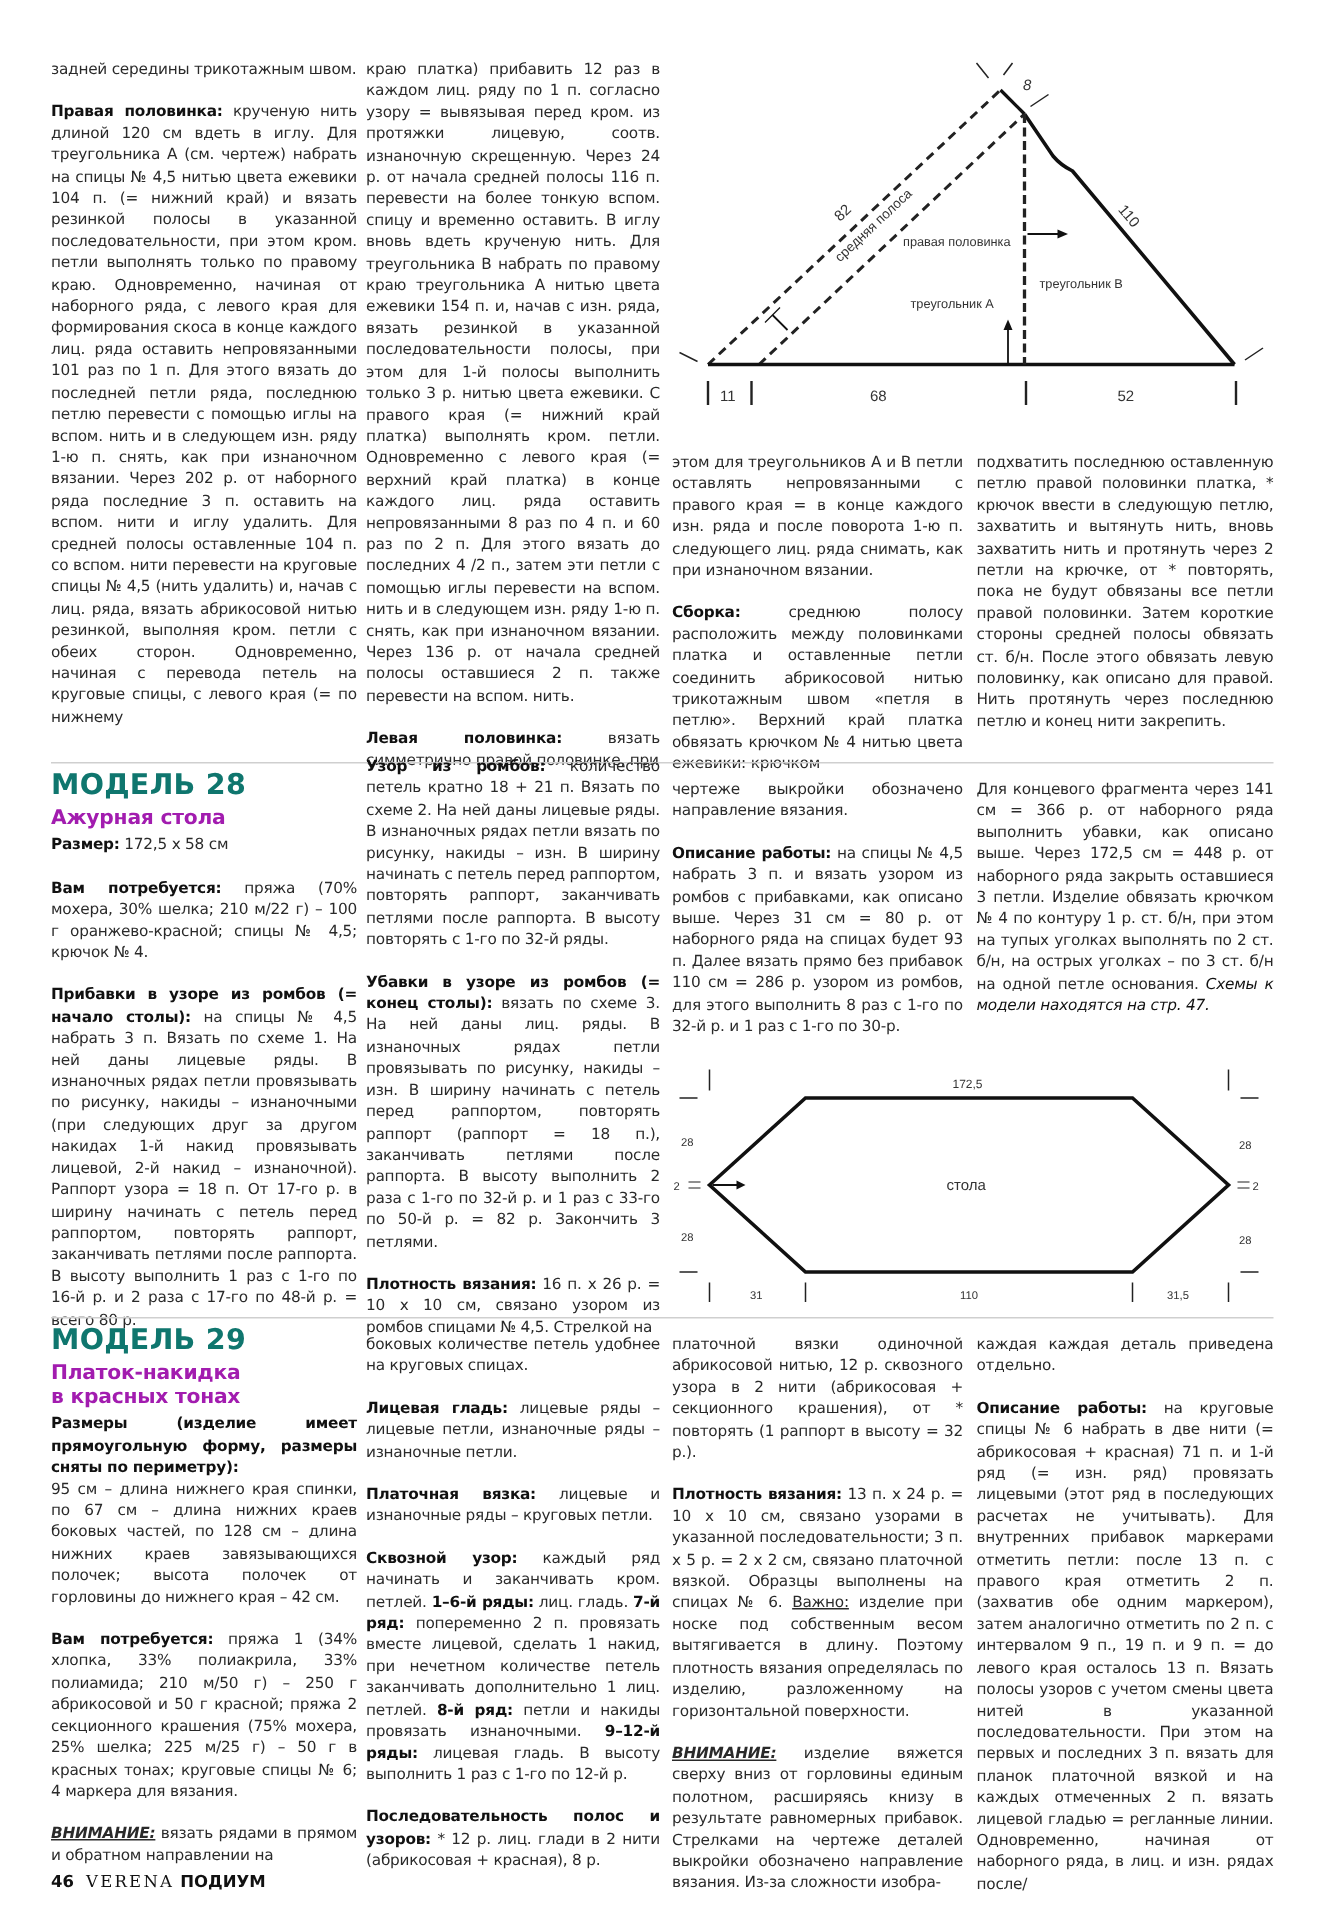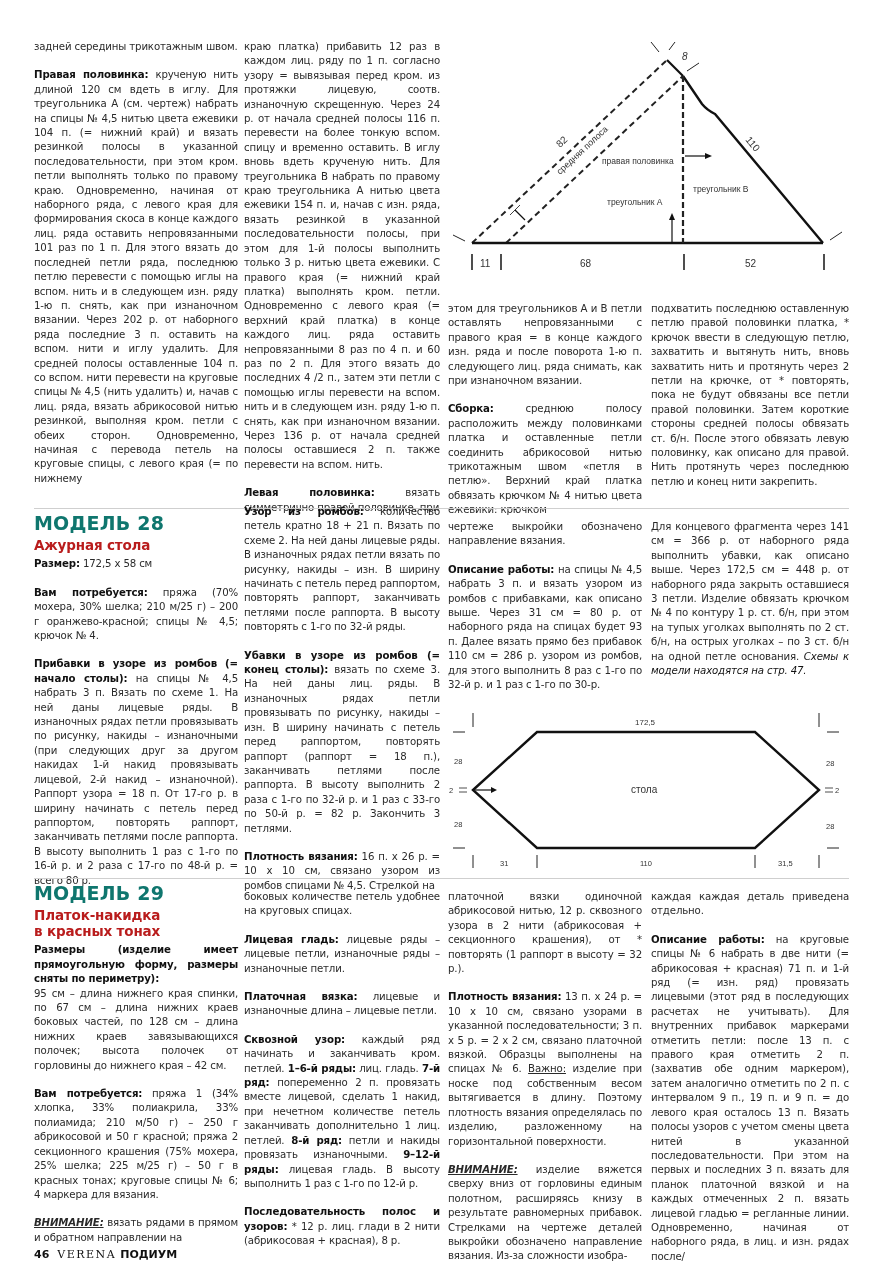--- a/index.html
+++ b/index.html
@@ -6,21 +6,21 @@
   body { width: 883px; height: 1280px; position: relative; overflow: hidden;
          font-family: "DejaVu Sans", sans-serif; color: #2a2a2a; }
   .col { position: absolute; font-size: 10.2px; line-height: 14.4px; text-align: justify;
          letter-spacing: -0.15px; }
   .col p { margin: 0 0 14px 0; }
   .col b { font-weight: bold; color: #111; }
   .col em.u { font-style: italic; font-weight: bold; text-decoration: underline; }
   .col em.bi { font-style: italic; font-weight: normal; color: #111; }
   .model-title { font-family: "DejaVu Sans", sans-serif; font-weight: bold; font-size: 19px;
                  color: #0f766e; margin: 0 0 7px 0; letter-spacing: 0.2px; }
-  .model-sub { font-weight: bold; font-size: 13.5px; line-height: 16px; color: #b91c1c; margin: 0 0 4px 0; }
+  .model-sub { font-weight: bold; font-size: 13.5px; line-height: 16px; color: #a21caf; margin: 0 0 4px 0; }
   .hr { position: absolute; height: 1px; background: #cfcfcf; }
   .footer { position: absolute; left: 34px; top: 1248px; font-size: 11px; color: #111; }
   .footer .num { font-weight: bold; margin-right: 8px; }
   .footer .brand { font-family: "DejaVu Serif", serif; letter-spacing: 1.5px; margin-right: 4px; }
   .footer .mag { font-weight: bold; }
   svg text { font-family: "Liberation Sans", sans-serif; fill: #333; }
 </style>
 </head>
 <body>
 
@@ -85,21 +85,21 @@
 <div class="col" style="left:651px; top:302px; width:198px;">
   <p>подхватить последнюю оставленную петлю правой половинки платка, * крючок ввести в следующую петлю, захватить и вытянуть нить, вновь захватить нить и протянуть через 2 петли на крючке, от * повторять, пока не будут обвязаны все петли правой половинки. Затем короткие стороны средней полосы обвязать ст. б/н. После этого обвязать левую половинку, как описано для правой. Нить протянуть через последнюю петлю и конец нити закрепить.</p>
 </div>
 
 <div class="hr" style="left:34px; top:508px; width:815px;"></div>
 
 <div class="col" style="left:34px; top:516px; width:204px;">
   <div class="model-title">МОДЕЛЬ 28</div>
   <div class="model-sub">Ажурная стола</div>
   <p><b>Размер:</b><span> 172,5 х 58 см</span></p>
-  <p><b>Вам потребуется:</b><span> пряжа (70% мохера, 30% шелка; 210 м/25 г) – 200 г оранжево-красной; спицы № 4,5; крючок № 4.</span></p>
+  <p><b>Вам потребуется:</b><span> пряжа (70% мохера, 30% шелка; 210 м/22 г) – 100 г оранжево-красной; спицы № 4,5; крючок № 4.</span></p>
   <p><b>Прибавки в узоре из ромбов (= начало столы):</b><span> на спицы № 4,5 набрать 3 п. Вязать по схеме 1. На ней даны лицевые ряды. В изнаночных рядах петли провязывать по рисунку, накиды – изнаночными (при следующих друг за другом накидах 1-й накид провязывать лицевой, 2-й накид – изнаночной). Раппорт узора = 18 п. От 17-го р. в ширину начинать с петель перед раппортом, повторять раппорт, заканчивать петлями после раппорта. В высоту выполнить 1 раз с 1-го по 16-й р. и 2 раза с 17-го по 48-й р. = всего 80 р.</span></p>
 </div>
 
 <div class="col" style="left:244px; top:505px; width:196px;">
   <p><b>Узор из ромбов:</b><span> количество петель кратно 18 + 21 п. Вязать по схеме 2. На ней даны лицевые ряды. В изнаночных рядах петли вязать по рисунку, накиды – изн. В ширину начинать с петель перед раппортом, повторять раппорт, заканчивать петлями после раппорта. В высоту повторять с 1-го по 32-й ряды.</span></p>
   <p><b>Убавки в узоре из ромбов (= конец столы):</b><span> вязать по схеме 3. На ней даны лиц. ряды. В изнаночных рядах петли провязывать по рисунку, накиды – изн. В ширину начинать с петель перед раппортом, повторять раппорт (раппорт = 18 п.), заканчивать петлями после раппорта. В высоту выполнить 2 раза с 1-го по 32-й р. и 1 раз с 33-го по 50-й р. = 82 р. Закончить 3 петлями.</span></p>
   <p><b>Плотность вязания:</b><span> 16 п. х 26 р. = 10 х 10 см, связано узором из ромбов спицами № 4,5. Стрелкой на</span></p>
 </div>
 
 <div class="col" style="left:448px; top:520px; width:194px;">
@@ -151,21 +151,21 @@
   <div class="model-sub" style="margin:0;">Платок-накидка</div>
   <div class="model-sub">в красных тонах</div>
   <p><b>Размеры (изделие имеет прямоугольную форму, размеры сняты по периметру):</b><br><span>95 см – длина нижнего края спинки, по 67 см – длина нижних краев боковых частей, по 128 см – длина нижних краев завязывающихся полочек; высота полочек от горловины до нижнего края – 42 см.</span></p>
   <p><b>Вам потребуется:</b><span> пряжа 1 (34% хлопка, 33% полиакрила, 33% полиамида; 210 м/50 г) – 250 г абрикосовой и 50 г красной; пряжа 2 секционного крашения (75% мохера, 25% шелка; 225 м/25 г) – 50 г в красных тонах; круговые спицы № 6; 4 маркера для вязания.</span></p>
   <p><em class="u">ВНИМАНИЕ:</em><span> вязать рядами в прямом и обратном направлении на</span></p>
 </div>
 
 <div class="col" style="left:244px; top:890px; width:196px;">
   <p>боковых количестве петель удобнее на круговых спицах.</p>
   <p><b>Лицевая гладь:</b><span> лицевые ряды – лицевые петли, изнаночные ряды – изнаночные петли.</span></p>
-  <p><b>Платочная вязка:</b><span> лицевые и изнаночные длина – лицевые петли.</span></p>
+  <p><b>Платочная вязка:</b><span> лицевые и изнаночные ряды – круговых петли.</span></p>
   <p><b>Сквозной узор:</b><span> каждый ряд начинать и заканчивать кром. петлей. </span><b>1–6-й ряды:</b><span> лиц. гладь. </span><b>7-й ряд:</b><span> попеременно 2 п. провязать вместе лицевой, сделать 1 накид, при нечетном количестве петель заканчивать дополнительно 1 лиц. петлей. </span><b>8-й ряд:</b><span> петли и накиды провязать изнаночными. </span><b>9–12-й ряды:</b><span> лицевая гладь. В высоту выполнить 1 раз с 1-го по 12-й р.</span></p>
   <p><b>Последовательность полос и узоров:</b><span> * 12 р. лиц. глади в 2 нити (абрикосовая + красная), 8 р.</span></p>
 </div>
 
 <div class="col" style="left:448px; top:890px; width:194px;">
   <p>платочной вязки одиночной абрикосовой нитью, 12 р. сквозного узора в 2 нити (абрикосовая + секционного крашения), от * повторять (1 раппорт в высоту = 32 р.).</p>
   <p><b>Плотность вязания:</b><span> 13 п. х 24 р. = 10 х 10 см, связано узорами в указанной последовательности; 3 п. х 5 р. = 2 х 2 см, связано платочной вязкой. Образцы выполнены на спицах № 6. </span><span style="text-decoration:underline;">Важно:</span><span> изделие при носке под собственным весом вытягивается в длину. Поэтому плотность вязания определялась по изделию, разложенному на горизонтальной поверхности.</span></p>
   <p><em class="u">ВНИМАНИЕ:</em><span> изделие вяжется сверху вниз от горловины единым полотном, расширяясь книзу в результате равномерных прибавок. Стрелками на чертеже деталей выкройки обозначено направление вязания. Из-за сложности изобра-</span></p>
 </div>
 

